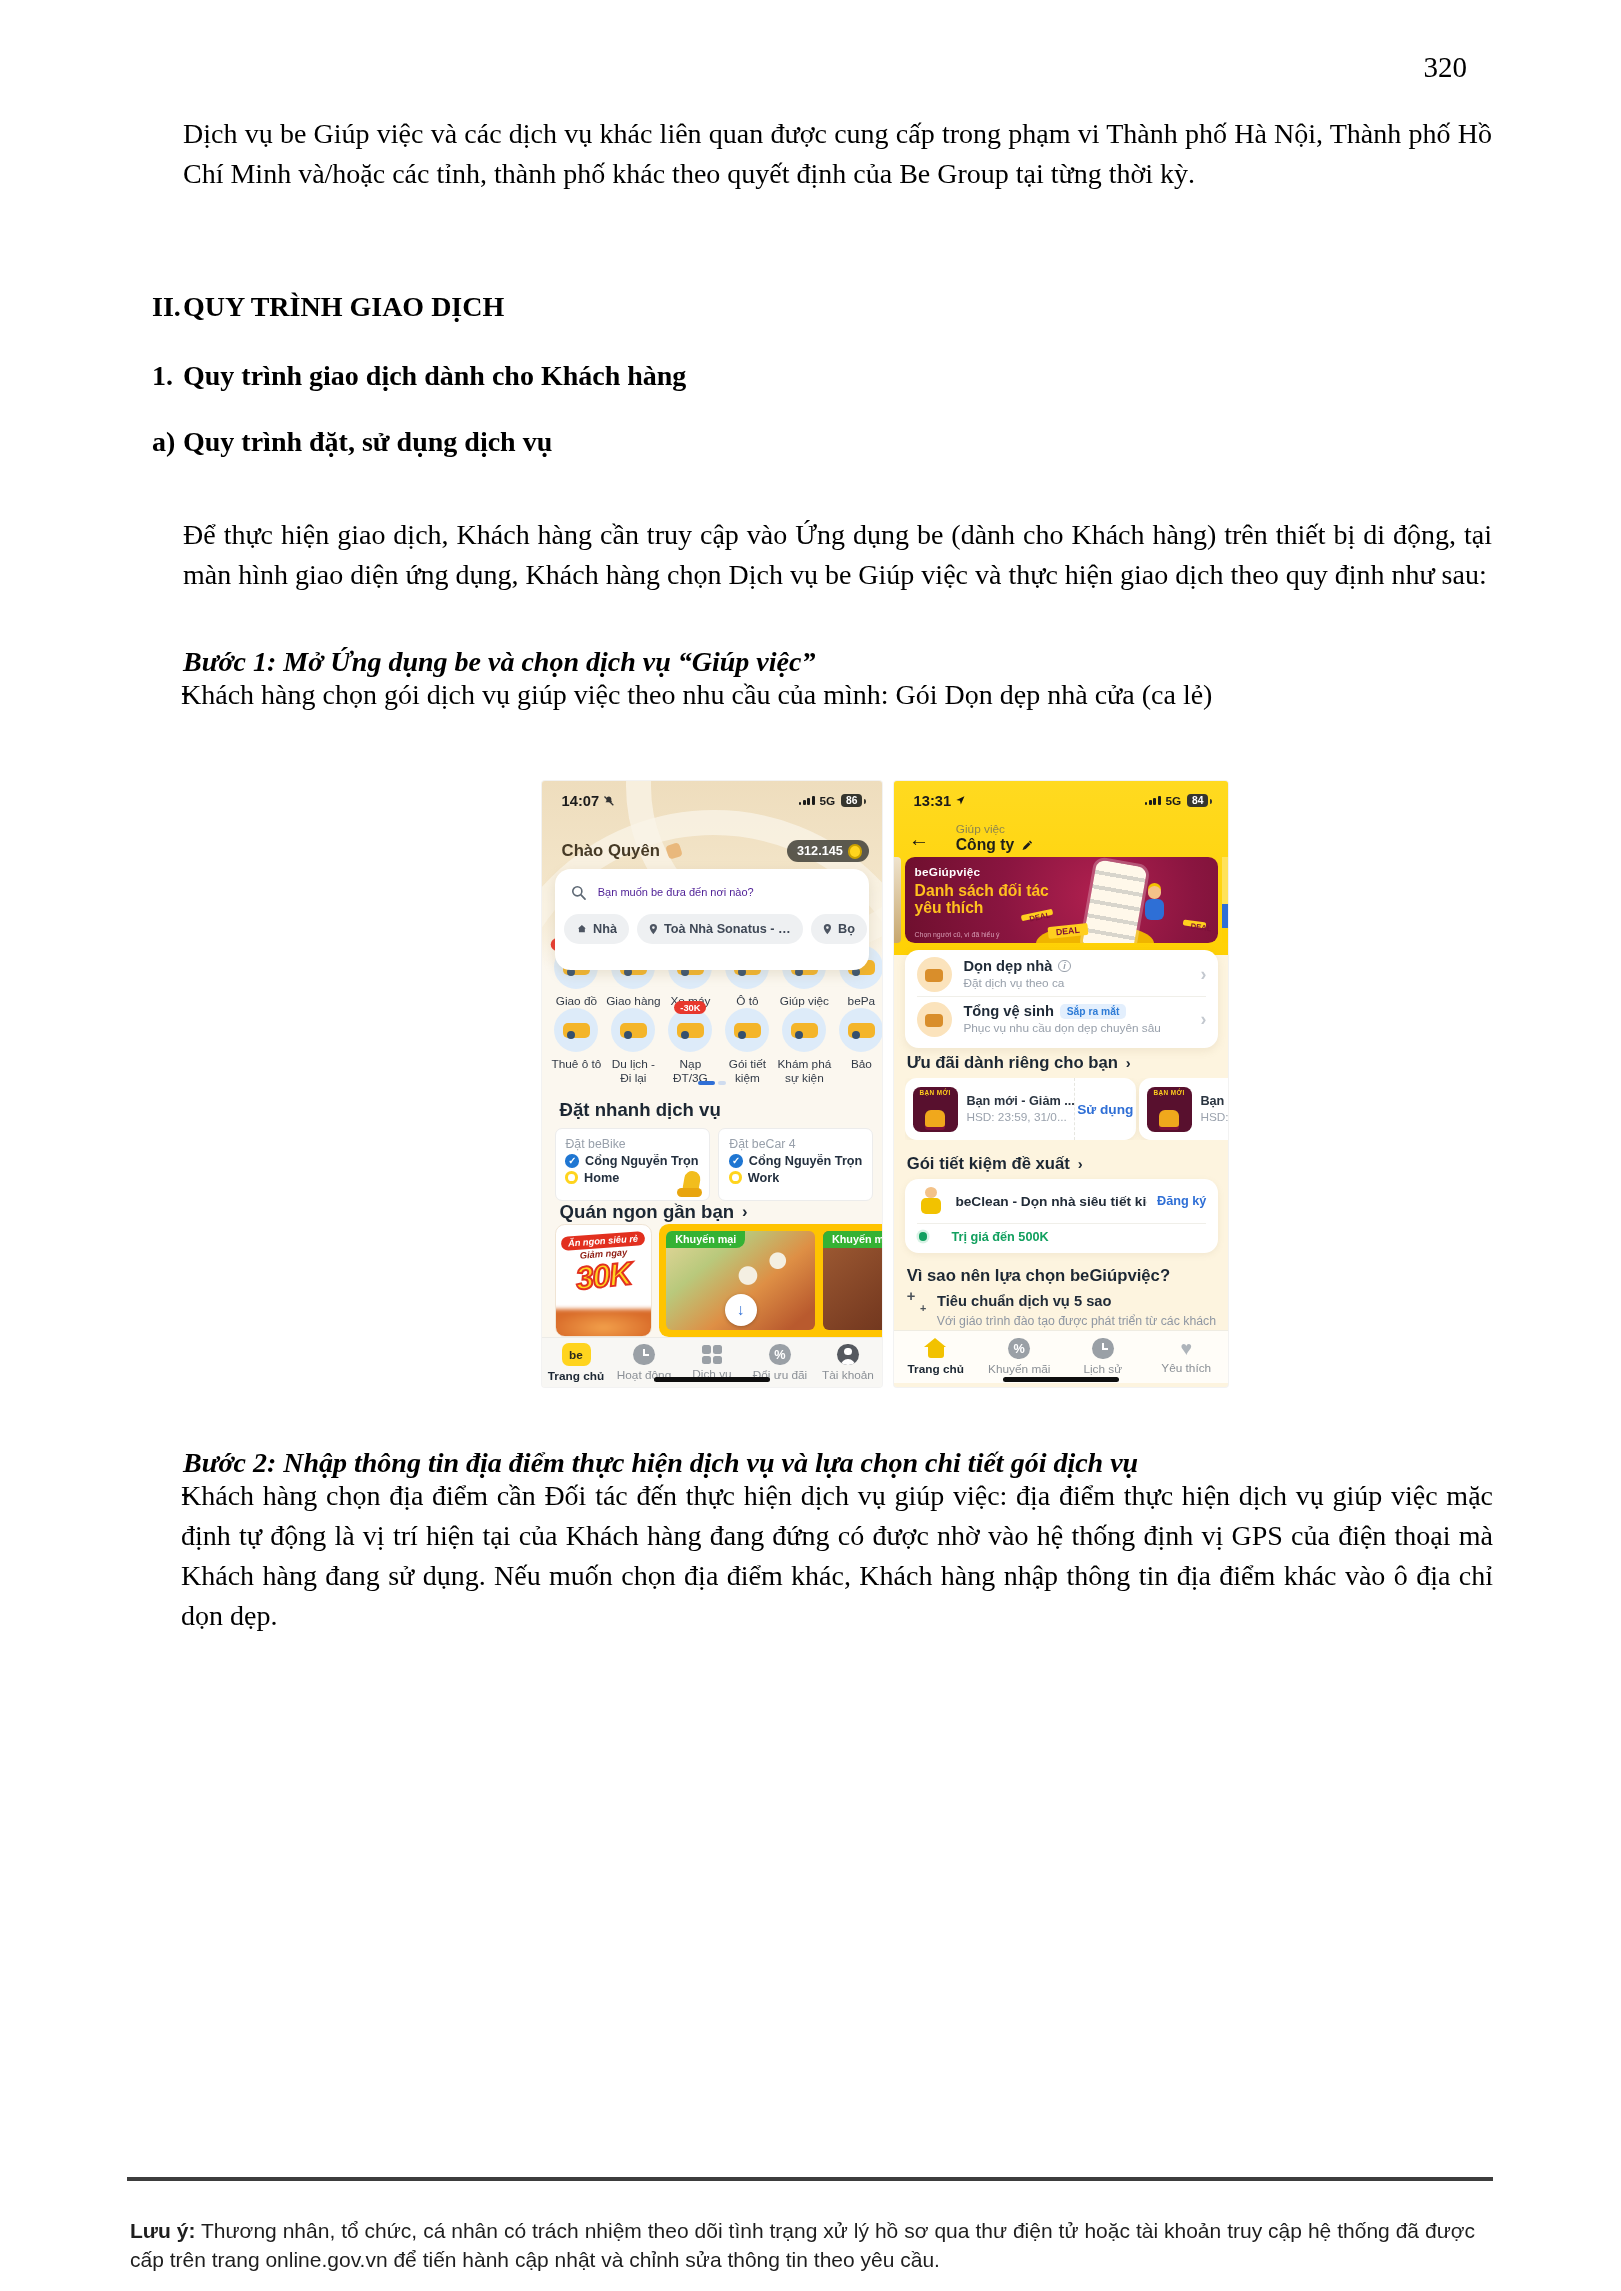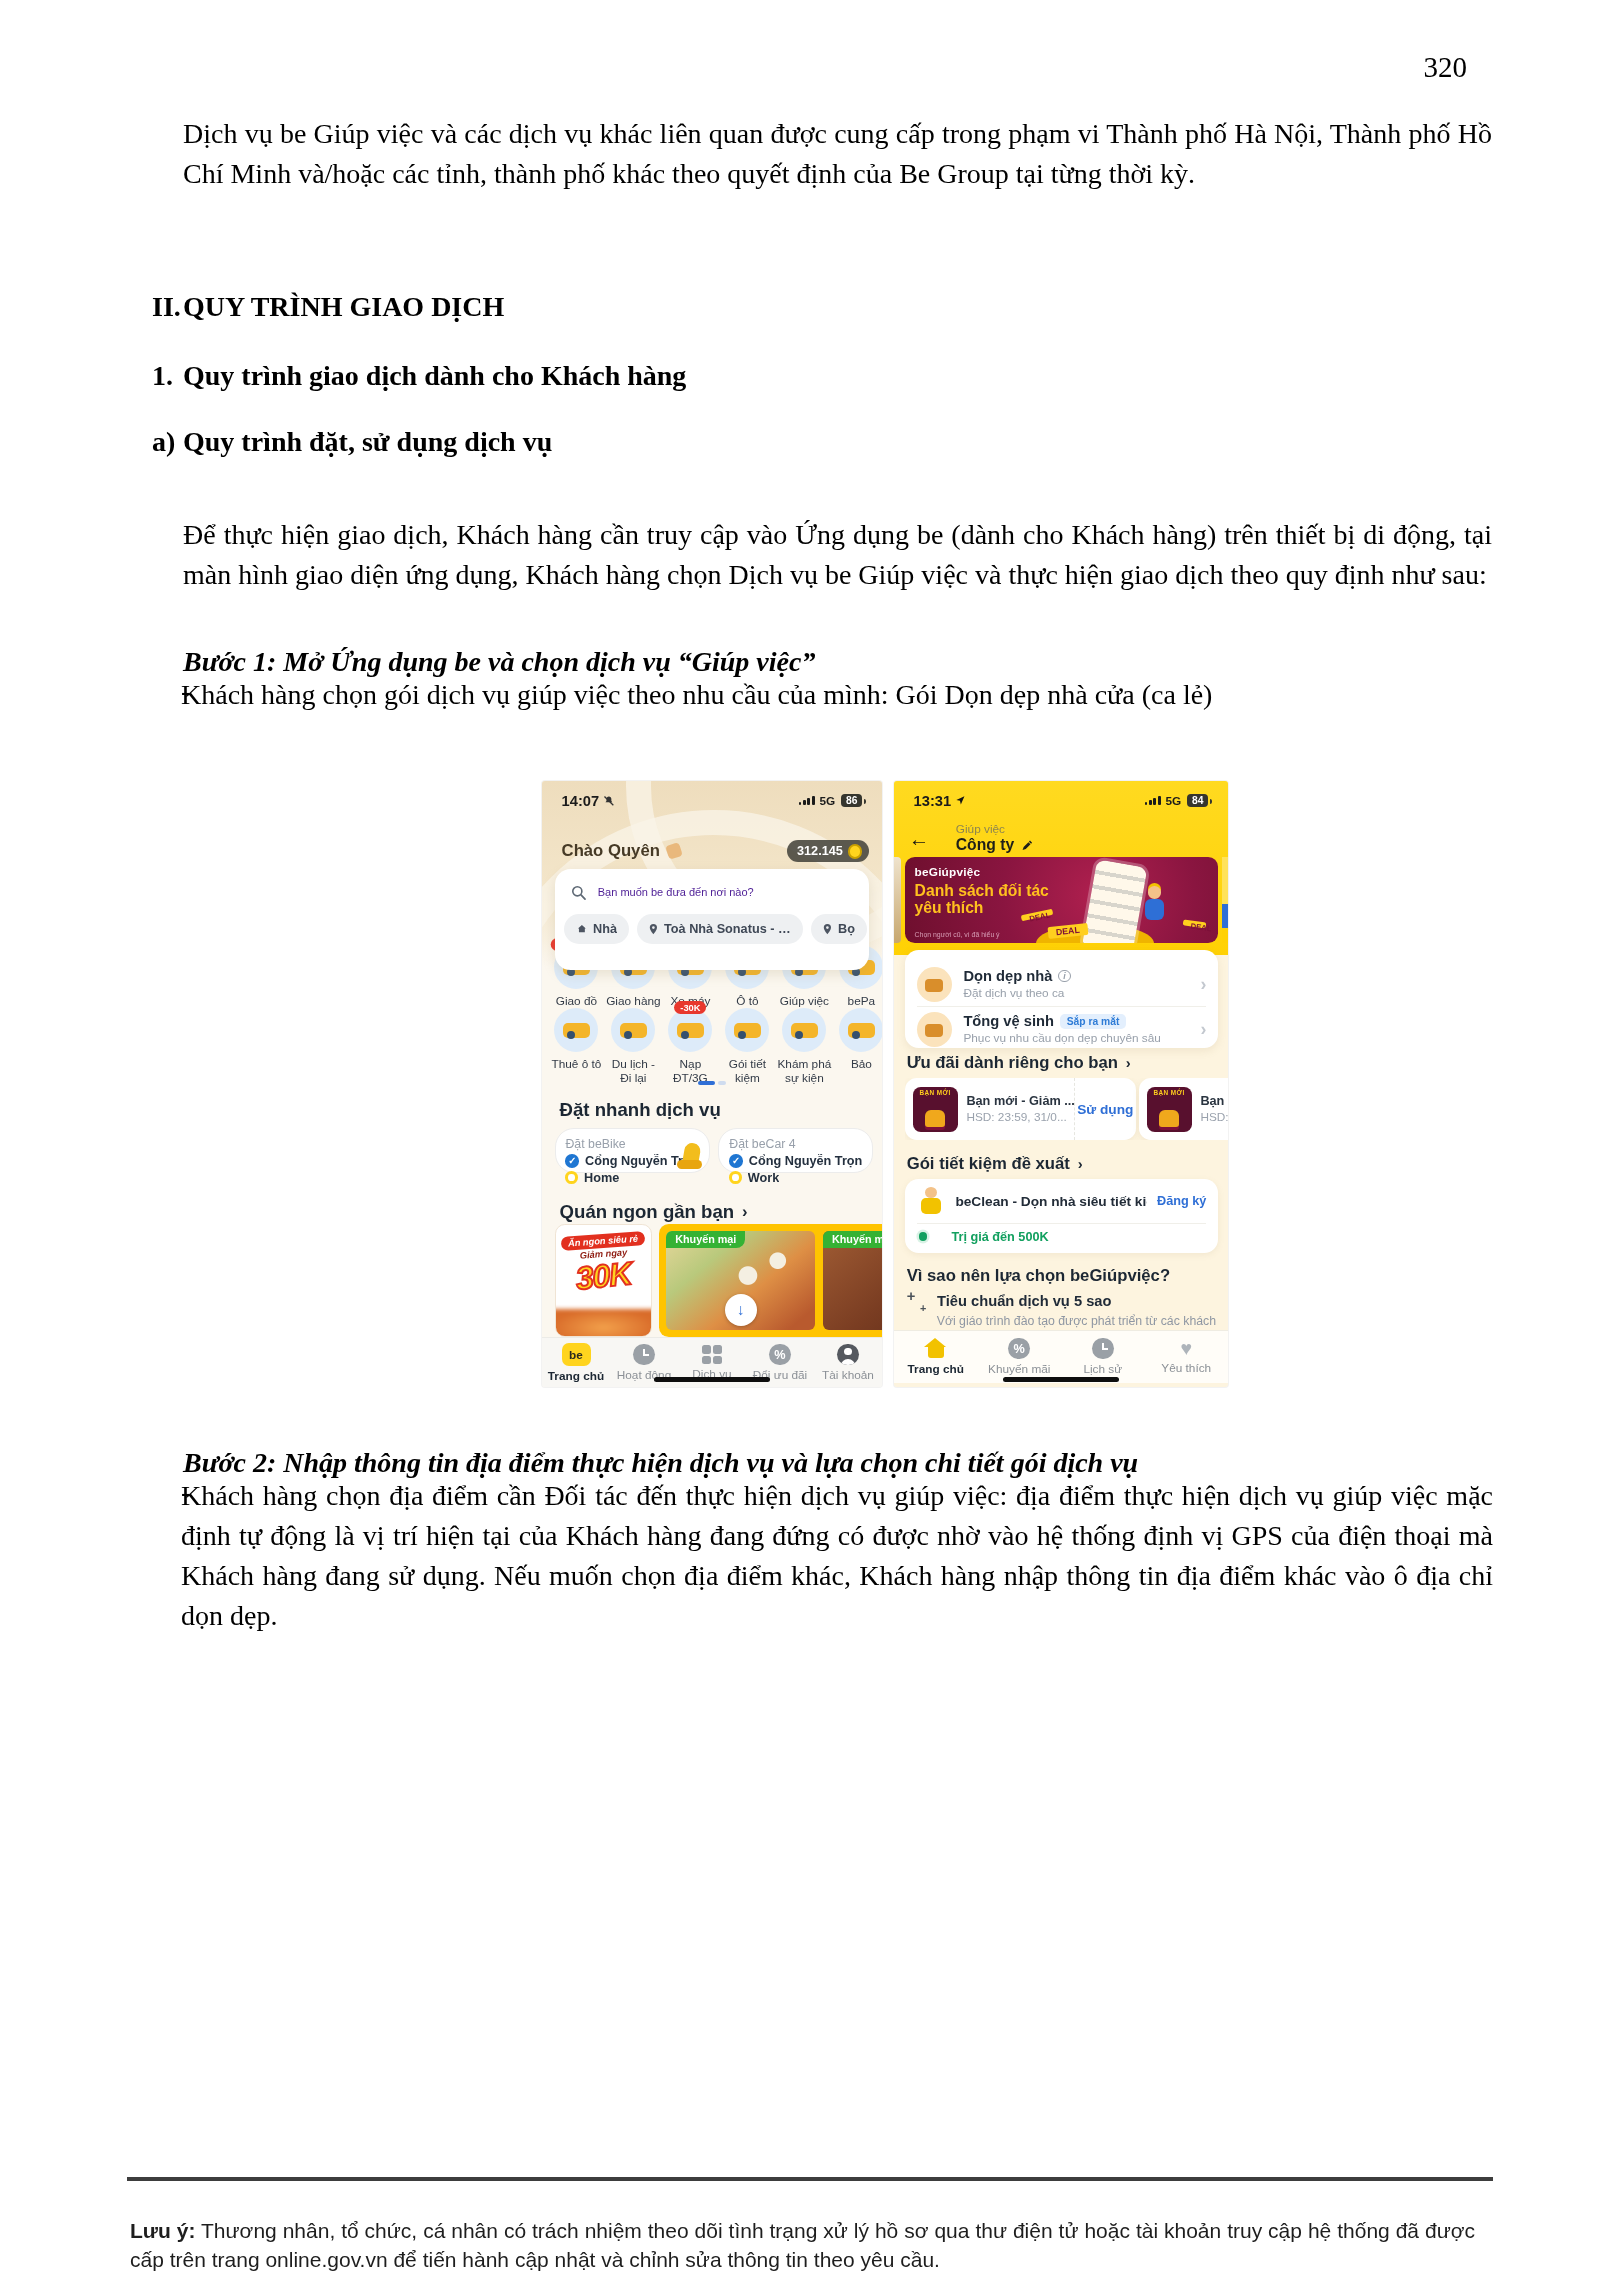--- a/index.html
+++ b/index.html
@@ -76,21 +76,21 @@
   .sbadge{position:absolute;top:-6.9px;left:50%;transform:translateX(-50%);background:#e8382d;color:#fff;
           font-size:9.3px;font-weight:bold;padding:1.5px 5.9px;border-radius:7.8px;white-space:nowrap;z-index:3}
   .slbl{margin-top:5.9px;font-size:11.8px;line-height:13.7px;color:#333b47;text-align:center}
   .dots{position:absolute;top:300px;left:0;right:0;display:flex;justify-content:center;gap:3.9px}
   .d1{width:16.7px;height:3.9px;border-radius:2px;background:#2f6fd6}
   .d2{width:7.8px;height:3.9px;border-radius:2px;background:#cfdcef}
   .sec-t{position:absolute;left:17.6px;font-size:18.6px;font-weight:bold;color:#1c2733;display:flex;gap:7.8px;align-items:center}
   .qt{top:318px}.ft{top:420px}
   .sec-t .chev{color:#1c2733;font-size:16.7px}
   .qcards{position:absolute;top:347px;left:12.7px;right:-9.8px;display:flex;gap:8.8px}
-  .qcard{flex:0 0 155px;width:155px;height:45px;background:#fff;border:1px solid #ececec;border-radius:19px;
+  .qcard{flex:0 0 155px;width:155px;height:73px;background:#fff;border:1px solid #ececec;border-radius:7px;
          padding:7.8px 9.8px;box-sizing:border-box;position:relative}
   .qc-t{font-size:12.3px;color:#98a0ab}
   .qc-r{display:flex;align-items:center;gap:5.9px;margin-top:2.9px;font-size:12.7px;font-weight:bold;color:#24303f}
   .ckc{width:13.7px;height:13.7px;border-radius:50%;background:#1f76d2;color:#fff;font-size:9.8px;
        display:flex;align-items:center;justify-content:center;flex:0 0 13.7px}
   .ydot{width:12.7px;height:12.7px;border-radius:50%;border:3.4px solid #ffd41e;box-sizing:border-box;background:#fff;flex:0 0 12.7px}
   .qtxt{white-space:nowrap;overflow:hidden}
   .scooter{position:absolute;right:2.9px;bottom:2px;width:31px;height:27.4px}
   .scooter::before{content:"";position:absolute;right:5.9px;top:0;width:15.7px;height:19.6px;
        background:#f2bd1d;border-radius:7.8px 7.8px 2.9px 2.9px;transform:rotate(10deg)}
@@ -164,21 +164,21 @@
   .deal{position:absolute;background:#ffcf1e;color:#7e1039;font-weight:bold;font-size:7.8px;padding:1px 7.8px;
         border-radius:2px;transform:rotate(-12deg)}
   .deal.d1{left:116px;top:55px}
   .deal.d2{right:11.8px;bottom:15.7px;transform:rotate(8deg)}
   .deal.d3{left:143px;bottom:5.9px;transform:rotate(-6deg);font-size:8.8px}
   .sliv-l{position:absolute;top:76px;left:0;width:6.9px;height:86px;border-radius:0 3.9px 3.9px 0;
           background:linear-gradient(180deg,#efe3cd,#c7a76e);z-index:3}
   .sliv-r{position:absolute;top:76px;right:0;width:5.9px;height:86px;z-index:3;
           background:linear-gradient(180deg,#ffe25a 0 55%,#2f6fd6 55% 82%,#ffd104 82%)}
   .scard{position:absolute;top:169px;left:10.8px;right:9.8px;height:98px;background:#fff;border-radius:13.7px;
-         box-shadow:0 2.9px 8.8px rgba(165,145,95,.14);padding:12px 0;box-sizing:border-box;z-index:4}
+         box-shadow:0 2.9px 8.8px rgba(165,145,95,.14);padding:2px 0;box-sizing:border-box;z-index:4}
   .srow{display:flex;align-items:center;height:44px;padding:0 11.8px;position:relative}
   .sic{width:35px;height:35px;border-radius:50%;background:#fbe3bc;margin-right:11.8px;position:relative;
        overflow:hidden;flex:0 0 35px}
   .sic::after{content:"";position:absolute;left:8.8px;top:12.7px;width:17.6px;height:12.7px;background:#d98e2b;border-radius:3.9px}
   .stw{display:flex;flex-direction:column;min-width:0}
   .st{font-size:14.7px;font-weight:bold;color:#1f2a37;display:flex;align-items:center;gap:5.9px;white-space:nowrap}
   .info{width:12.7px;height:12.7px;border-radius:50%;border:1.5px solid #98a0ab;color:#98a0ab;font-size:8.8px;
         display:flex;align-items:center;justify-content:center;box-sizing:border-box;font-style:italic}
   .ss{font-size:11.8px;color:#98a0ab;margin-top:2px;white-space:nowrap}
   .srow .chev{margin-left:auto}

